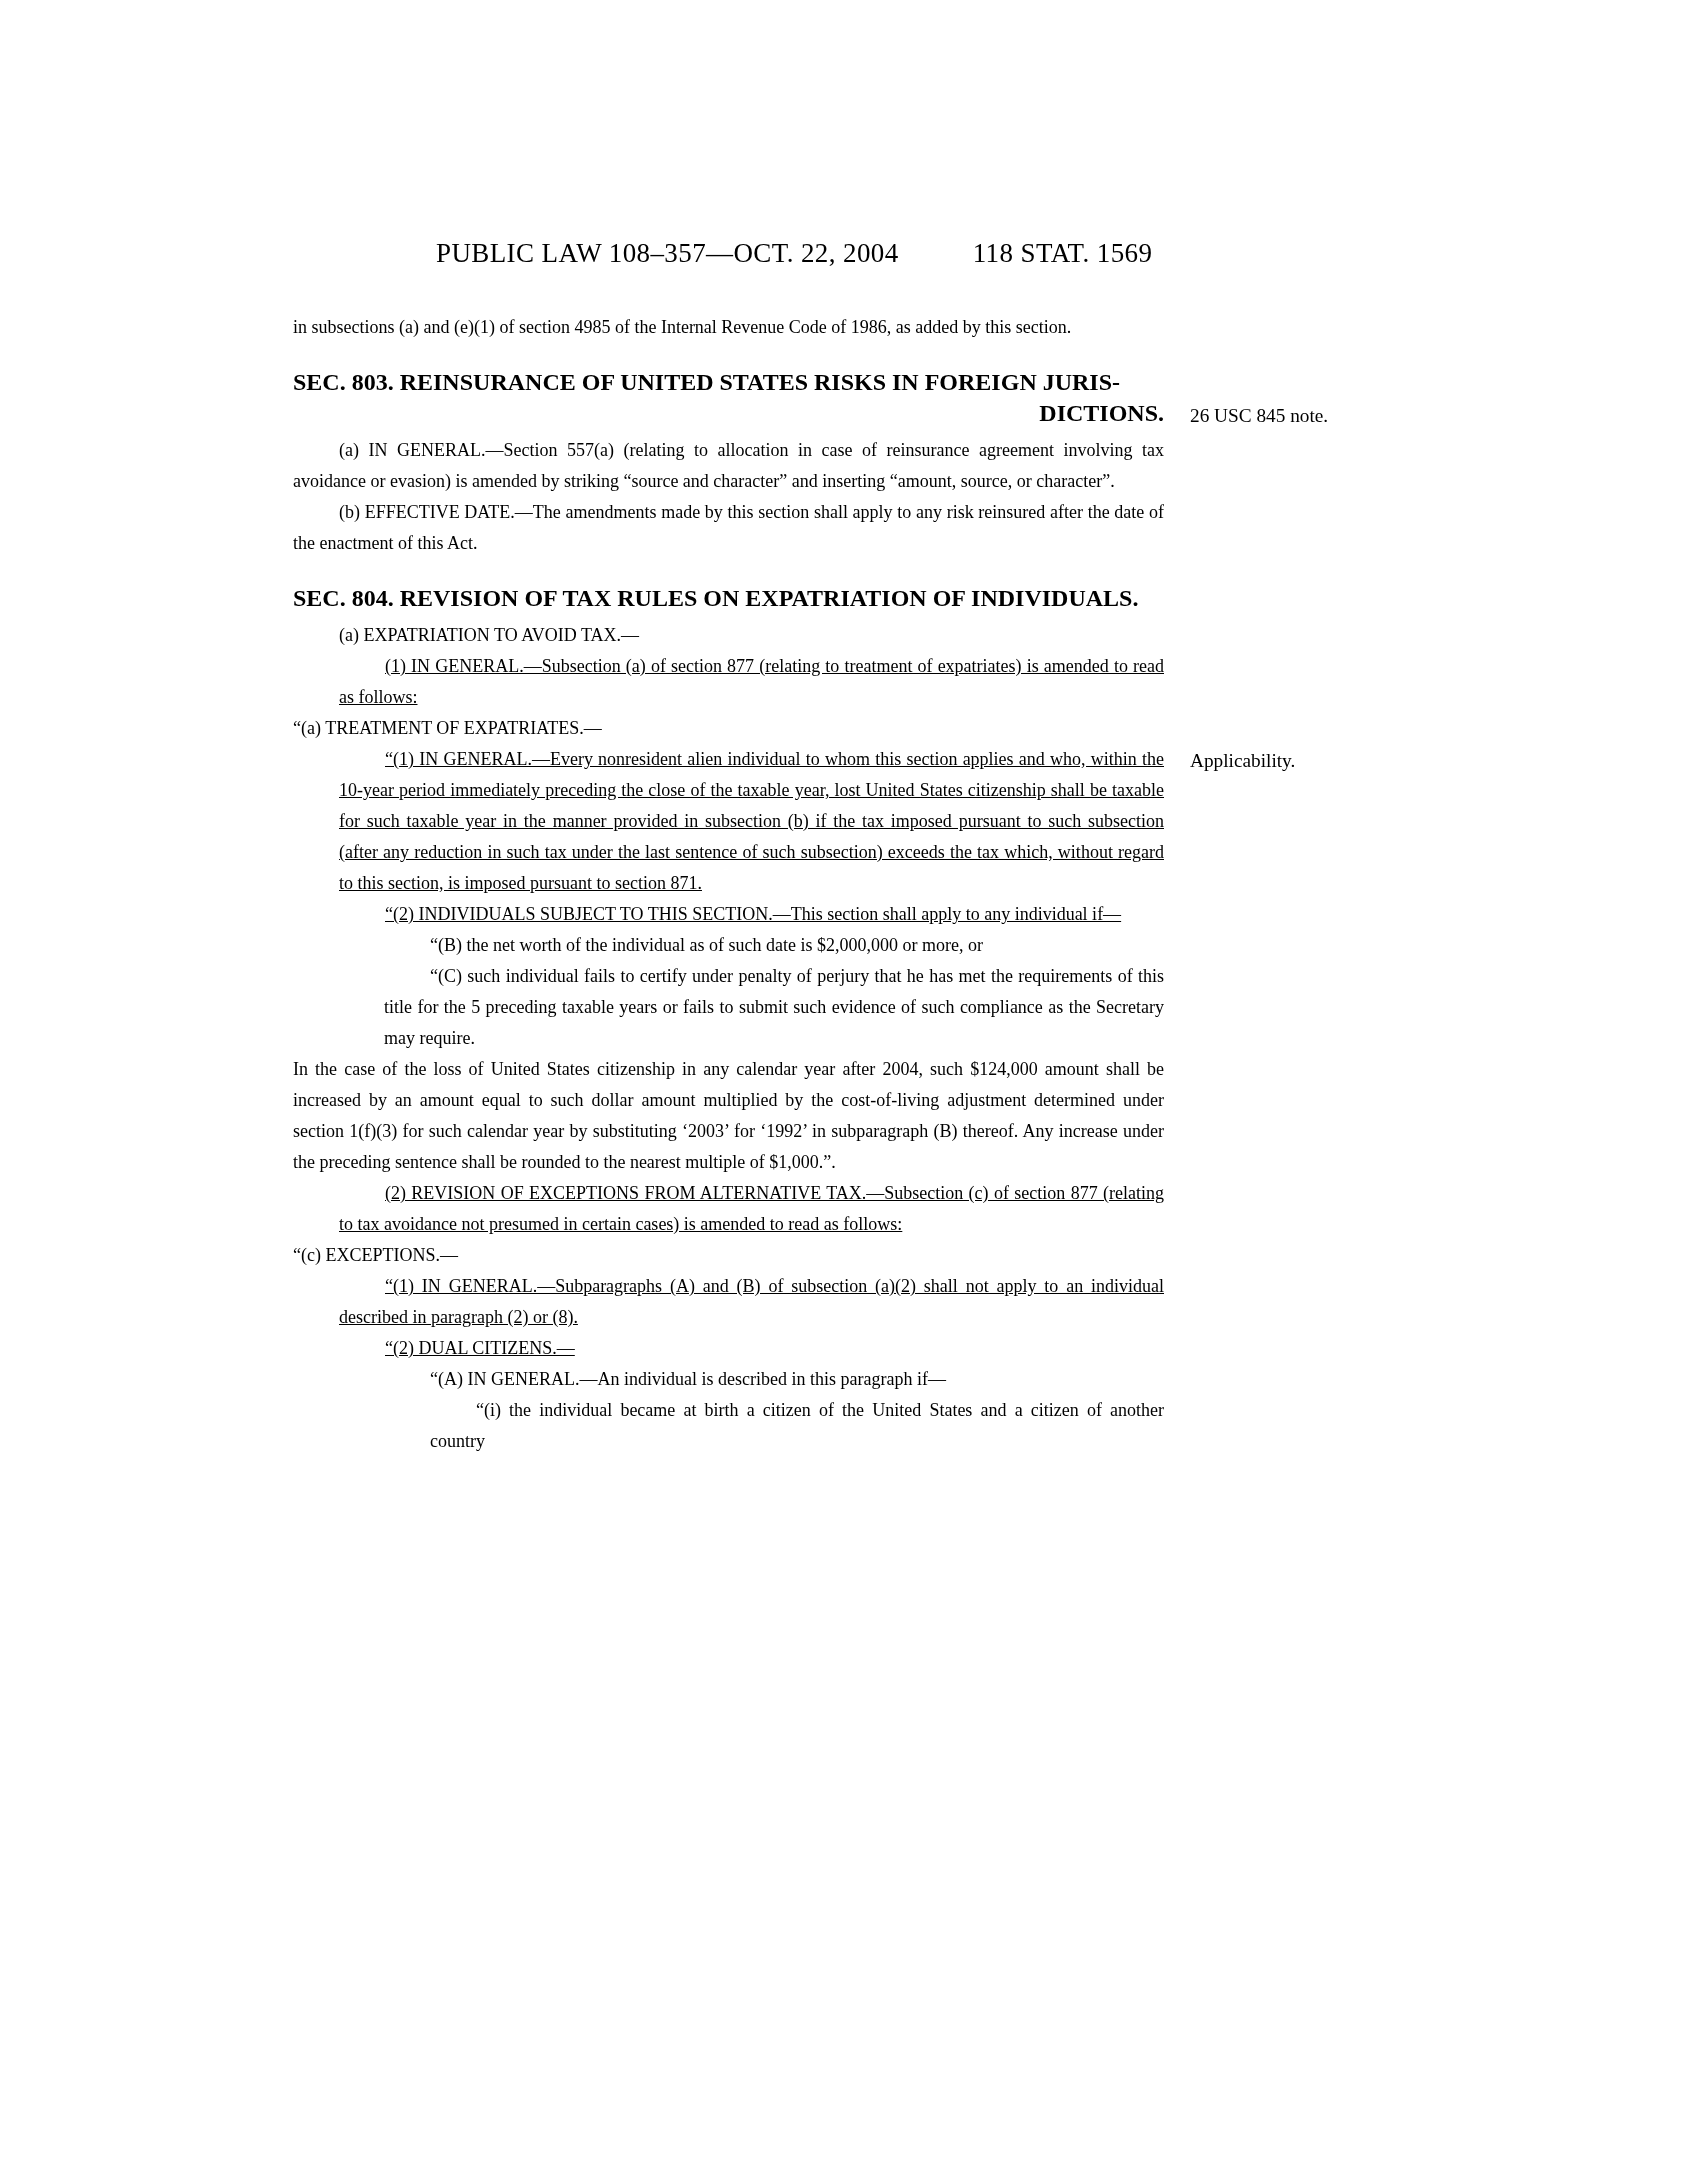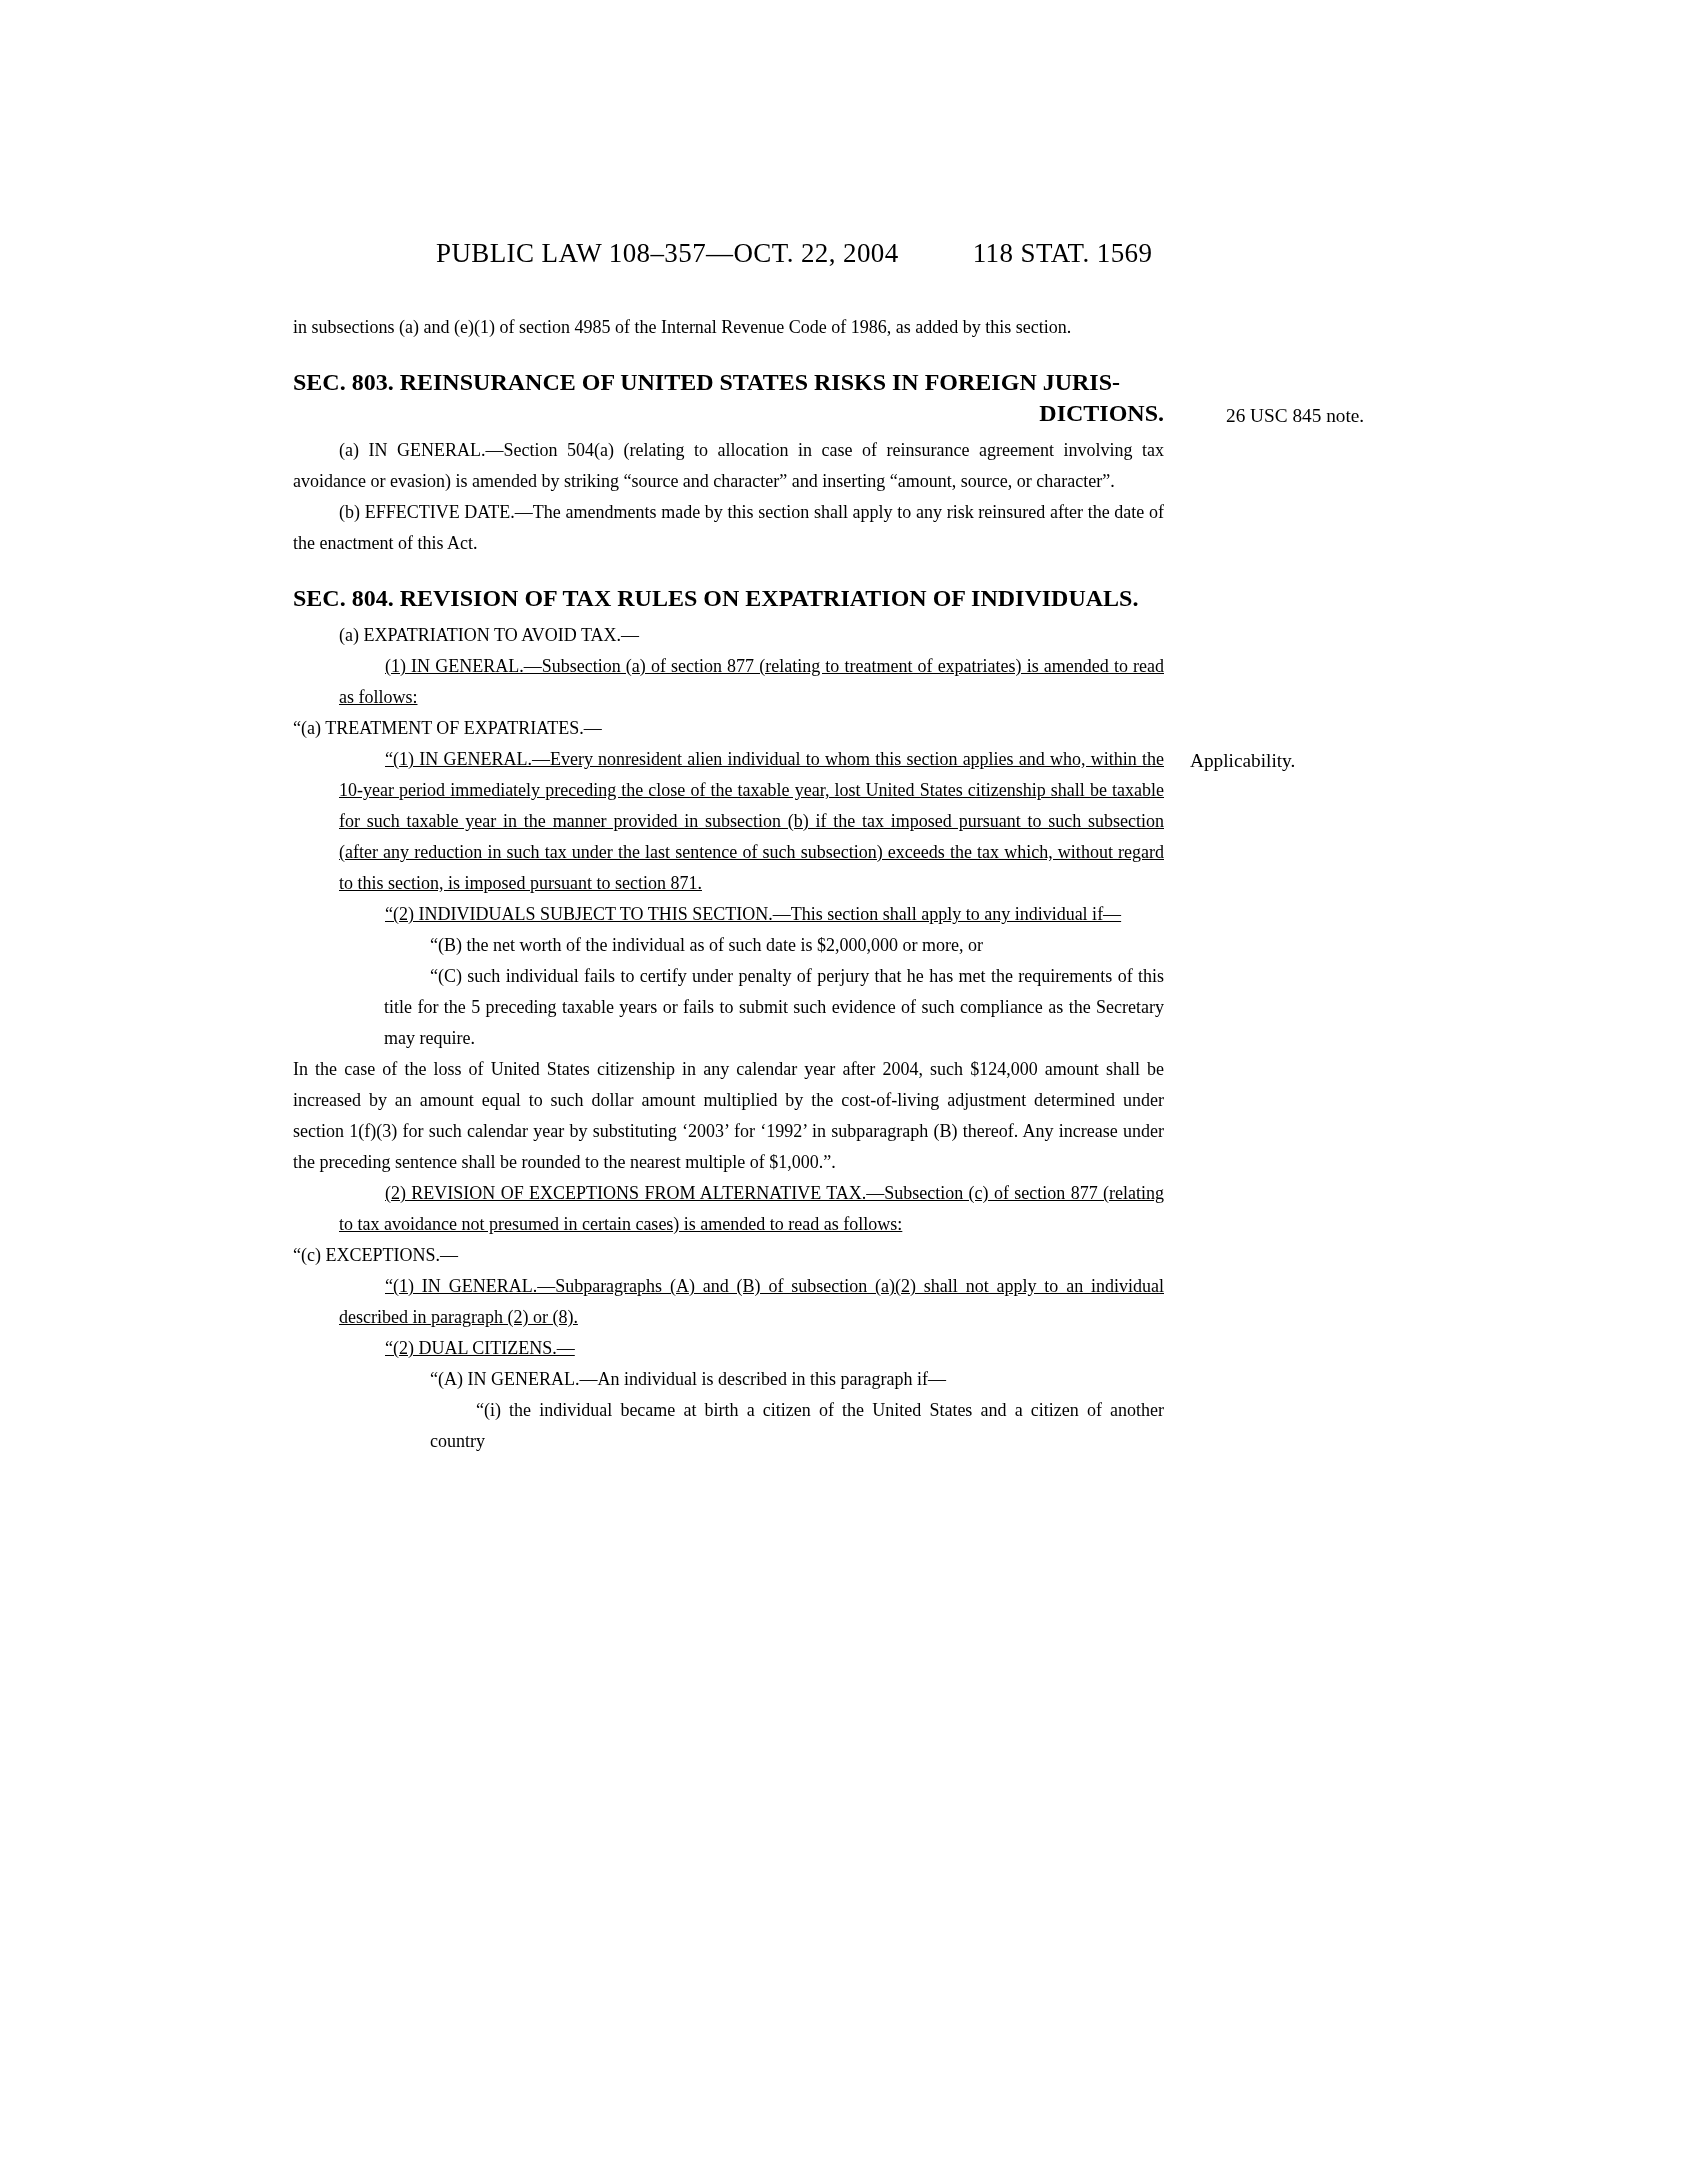--- a/index.html
+++ b/index.html
@@ -75,42 +75,42 @@
     text-align: right;
     margin-left: 30px;
   }
   .margin-note {
     font-size: 19.3px;
     line-height: 25px;
     text-align: left;
     position: absolute;
     width: 238px;
   }
-  #note-0 { top: 91px; margin-left: 36px; }
+  #note-0 { top: 91px; }
   #note-1 { top: 436px; }
 </style>
 </head>
 <body>
 
 <div class="page">
 
   <div class="running-head">
     <span class="rh-left">PUBLIC LAW 108–357—OCT. 22, 2004</span><span class="rh-right">118 STAT. 1569</span>
   </div>
 
   <div class="body-col">
 
     <p class="nojust">in subsections (a) and (e)(1) of section 4985 of the Internal Revenue Code of 1986, as added by this section.</p>
 
     <div class="sec-head">
       <span>SEC. 803. REINSURANCE OF UNITED STATES RISKS IN FOREIGN JURIS-</span>
       <span class="cont">DICTIONS.</span>
     </div>
 
-    <p class="indent-par">(a) IN GENERAL.—Section 504(a) (relating to allocation in case of reinsurance agreement involving tax avoidance or evasion) is amended by striking “source and character” and inserting “amount, source, or character”.</p>
+    <p class="indent-par">(a) IN GENERAL.—Section 557(a) (relating to allocation in case of reinsurance agreement involving tax avoidance or evasion) is amended by striking “source and character” and inserting “amount, source, or character”.</p>
     <p class="indent-par">(b) EFFECTIVE DATE.—The amendments made by this section shall apply to any risk reinsured after the date of the enactment of this Act.</p>
 
     <div class="sec-head">
       <span>SEC. 804. REVISION OF TAX RULES ON EXPATRIATION OF INDIVIDUALS.</span>
     </div>
 
     <p class="indent-par nojust">(a) EXPATRIATION TO AVOID TAX.—</p>
     <p class="indent-1 hang-a">(1) IN GENERAL.—Subsection (a) of section 877 (relating to treatment of expatriates) is amended to read as follows:</p>
     <p class="nojust">“(a) TREATMENT OF EXPATRIATES.—</p>
     <p class="indent-1 hang-a">“(1) IN GENERAL.—Every nonresident alien individual to whom this section applies and who, within the 10-year period immediately preceding the close of the taxable year, lost United States citizenship shall be taxable for such taxable year in the manner provided in subsection (b) if the tax imposed pursuant to such subsection (after any reduction in such tax under the last sentence of such subsection) exceeds the tax which, without regard to this section, is imposed pursuant to section 871.</p>

